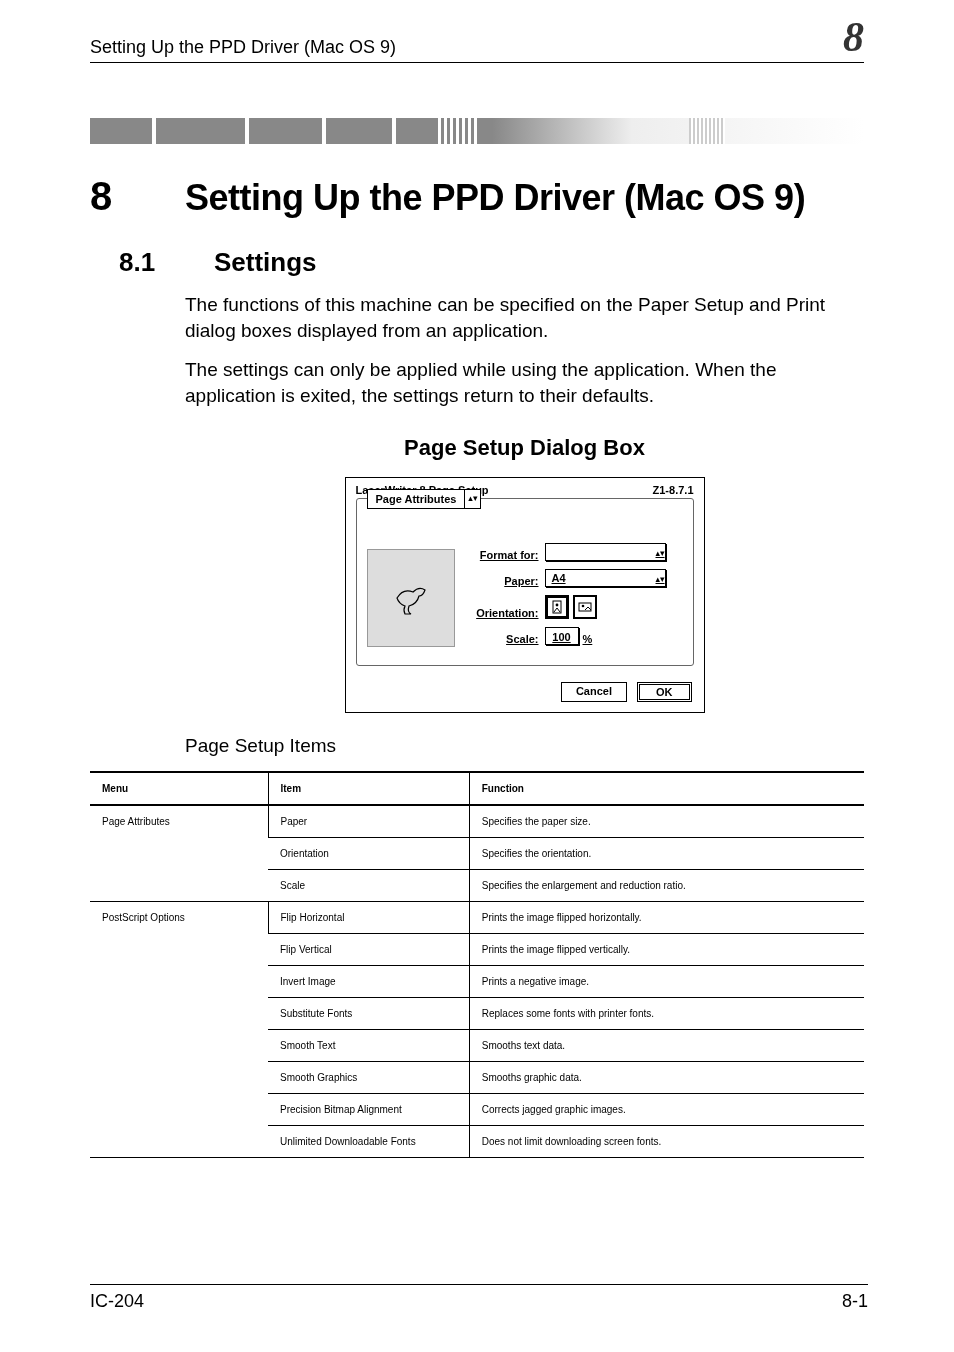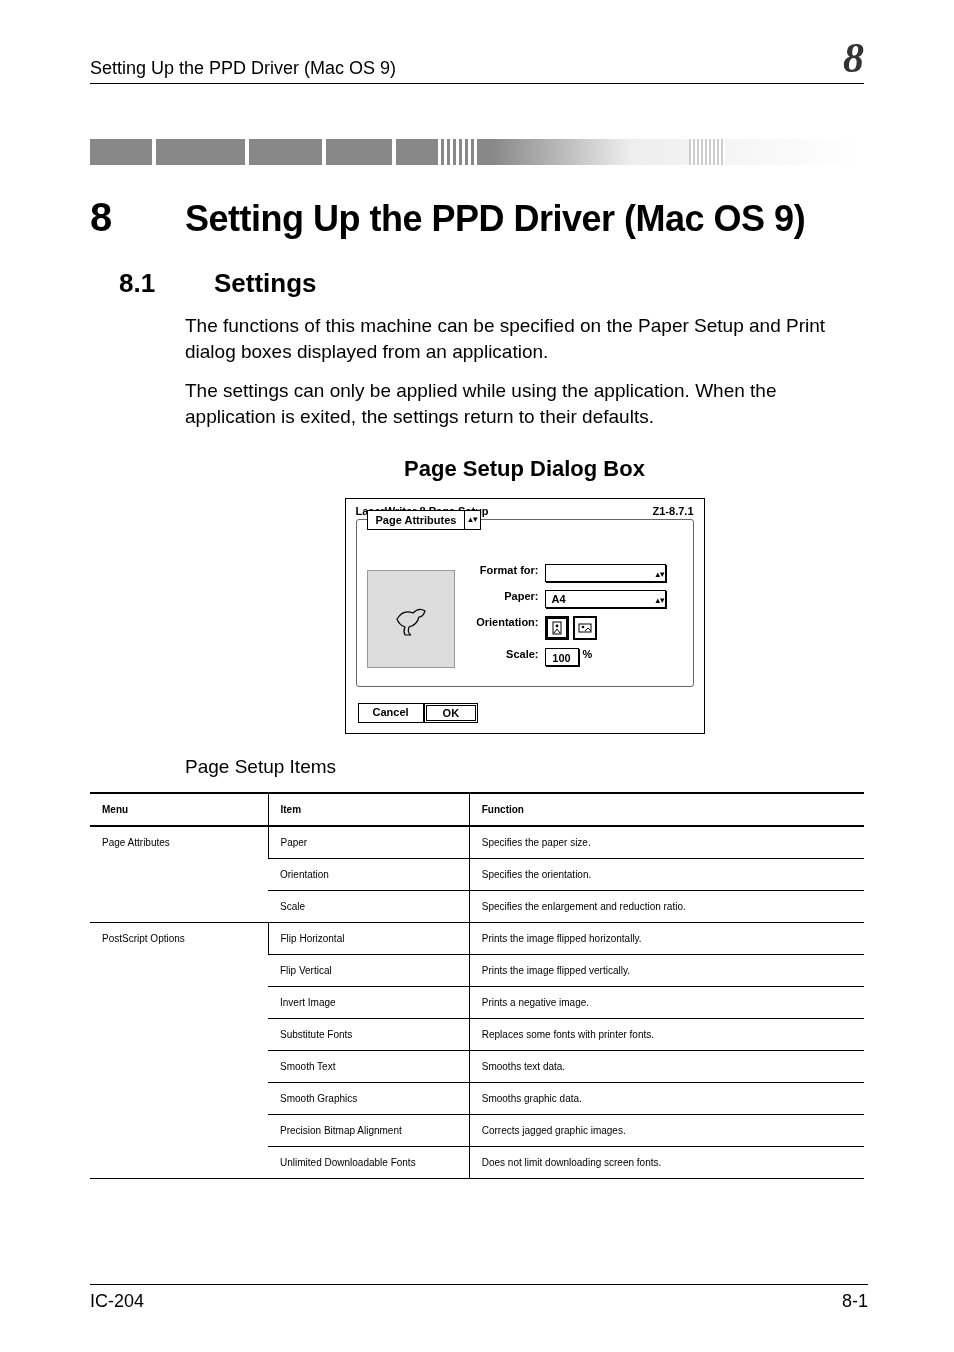--- a/index.html
+++ b/index.html
@@ -1,17 +1,17 @@
 <!DOCTYPE html>
 <html><head>
 <meta charset="utf-8">
 <style>
   * { box-sizing: border-box; margin: 0; padding: 0; }
   html, body { width: 954px; height: 1352px; background: #fff; font-family: Arial, Helvetica, sans-serif; color: #000; }
-  .page { position: relative; width: 954px; height: 1352px; padding: 37px 90px 0 90px; }
+  .page { position: relative; width: 954px; height: 1352px; padding: 16px 90px 0 90px; }
   .header-row { display: flex; justify-content: space-between; align-items: flex-end; padding-bottom: 4px; border-bottom: 1px solid #000; }
   .running-head { font-size: 18px; }
   .chapter-badge { font-size: 42px; font-weight: bold; font-style: italic; color: #333; font-family: "Times New Roman", serif; line-height: 1; }
   .deco-bar { position: relative; height: 26px; margin-top: 55px; background: linear-gradient(to right, #888 0%, #888 52%, #eee 70%, #fff 100%); }
   .deco-bar::before {
     content: ""; position: absolute; left: 45%; top: 0; width: 40px; height: 100%;
     background: repeating-linear-gradient(90deg, #fff 0 3px, #888 3px 6px);
   }
   .deco-bar span.gap { position: absolute; top: 0; height: 100%; width: 4px; background: #fff; }
   .deco-bar .g1 { left: 8%; }
@@ -36,31 +36,31 @@
   .dialog .title-row { display: flex; justify-content: space-between; padding: 6px 10px 2px 10px; font-weight: bold; font-size: 11px; }
   .dialog .fieldset { margin: 0 10px 8px 10px; border: 1px solid #666; border-radius: 3px; position: relative; padding: 36px 10px 12px 10px; }
   .popup-tab { position: absolute; top: -10px; left: 10px; display: flex; align-items: center; background: #fff; border: 1px solid #000; height: 20px; }
   .popup-tab .lbl { padding: 2px 8px; font-weight: bold; font-size: 11px; }
   .popup-tab .arrow-box { width: 16px; height: 100%; border-left: 1px solid #000; display: flex; align-items: center; justify-content: center; }
   .arrow-box span { font-size: 9px; line-height: 1; }
   .row { display: flex; align-items: center; margin-top: 8px; }
   .preview { width: 88px; height: 98px; background: #ddd; border: 1px solid #999; display: flex; align-items: center; justify-content: center; margin-right: 14px; }
   .preview svg { width: 40px; height: 40px; }
   .ctrls { flex: 1; }
-  .ctrlrow { display: flex; align-items: flex-start; margin-bottom: 8px; }
+  .ctrlrow { display: flex; align-items: flex-end; margin-bottom: 8px; text-decoration: underline; }
   .ctrlrow .clabel { width: 76px; text-align: right; font-weight: bold; font-size: 11px; padding-right: 6px; }
   .select { display: flex; align-items: center; border: 1px solid #000; height: 18px; box-shadow: 1px 1px 0 #000; }
   .select .sval { padding: 0 6px; font-size: 11px; font-weight: bold; min-width: 20px; }
   .select.long .sval { min-width: 110px; background: #e8e8e8; }
   .obtn { width: 24px; height: 24px; border: 2px solid #000; display: flex; align-items: center; justify-content: center; margin-right: 4px; }
   .obtn.sel { box-shadow: inset 0 0 0 1px #000; }
   .obtn svg { width: 14px; height: 14px; }
   .numbox { width: 34px; height: 18px; border: 1px solid #000; box-shadow: 1px 1px 0 #000; text-align: center; font-size: 11px; font-weight: bold; line-height: 18px; margin-right: 4px; }
   .pct { font-size: 11px; font-weight: bold; }
-  .dlg-buttons { display: flex; justify-content: flex-start; padding: 8px 12px 10px 12px; }
+  .dlg-buttons { display: flex; justify-content: flex-end; padding: 8px 12px 10px 12px; gap: 10px; }
   .dlg-btn { border: 1px solid #000; padding: 2px 14px; font-size: 11px; font-weight: bold; background: #fff; }
   .dlg-btn.ok { border: 3px double #000; padding: 1px 16px; }
   .table-caption { font-size: 19px; margin-top: 22px; }
   table.ps { width: 100%; border-collapse: collapse; margin-top: 14px; font-size: 10px; }
   table.ps th { text-align: left; font-weight: bold; border-top: 2px solid #000; border-bottom: 2px solid #000; padding: 10px 12px; }
   table.ps td { border-bottom: 1px solid #000; padding: 10px 12px; vertical-align: top; }
   table.ps th, table.ps td { border-left: 1px solid #000; }
   table.ps th:first-child, table.ps td:first-child { border-left: none; }
   table.ps td.menu-span { border-bottom: 1px solid #000; }
   .footer-row { position: absolute; left: 90px; right: 86px; bottom: 40px; display: flex; justify-content: space-between; font-size: 18px; border-top: 1px solid #000; padding-top: 6px; }

